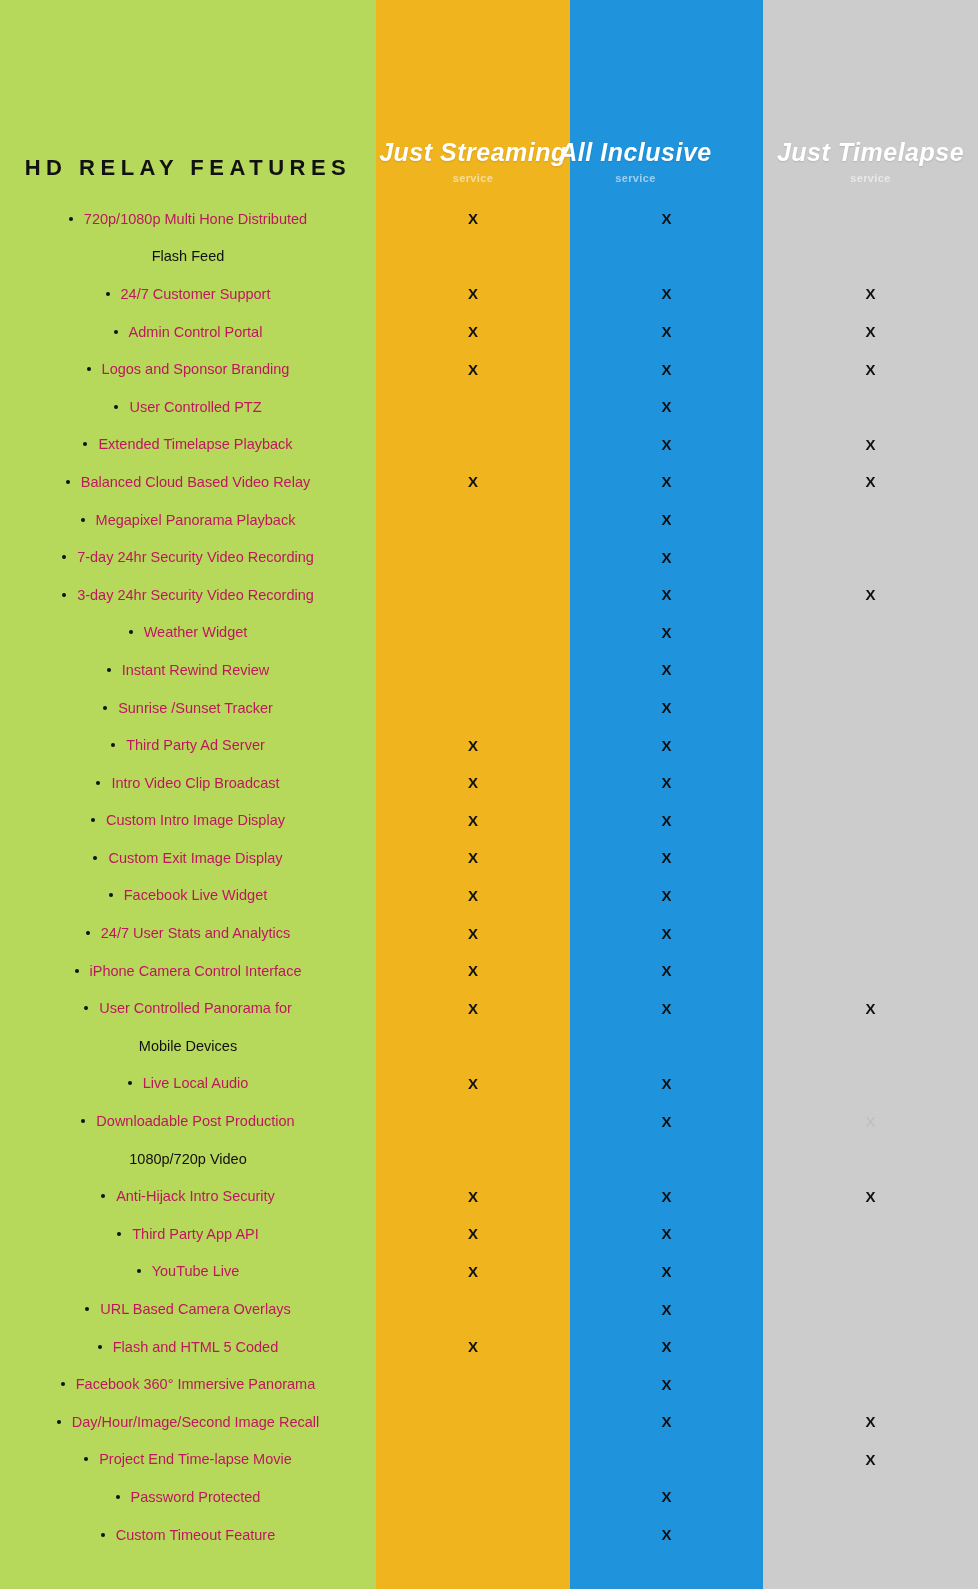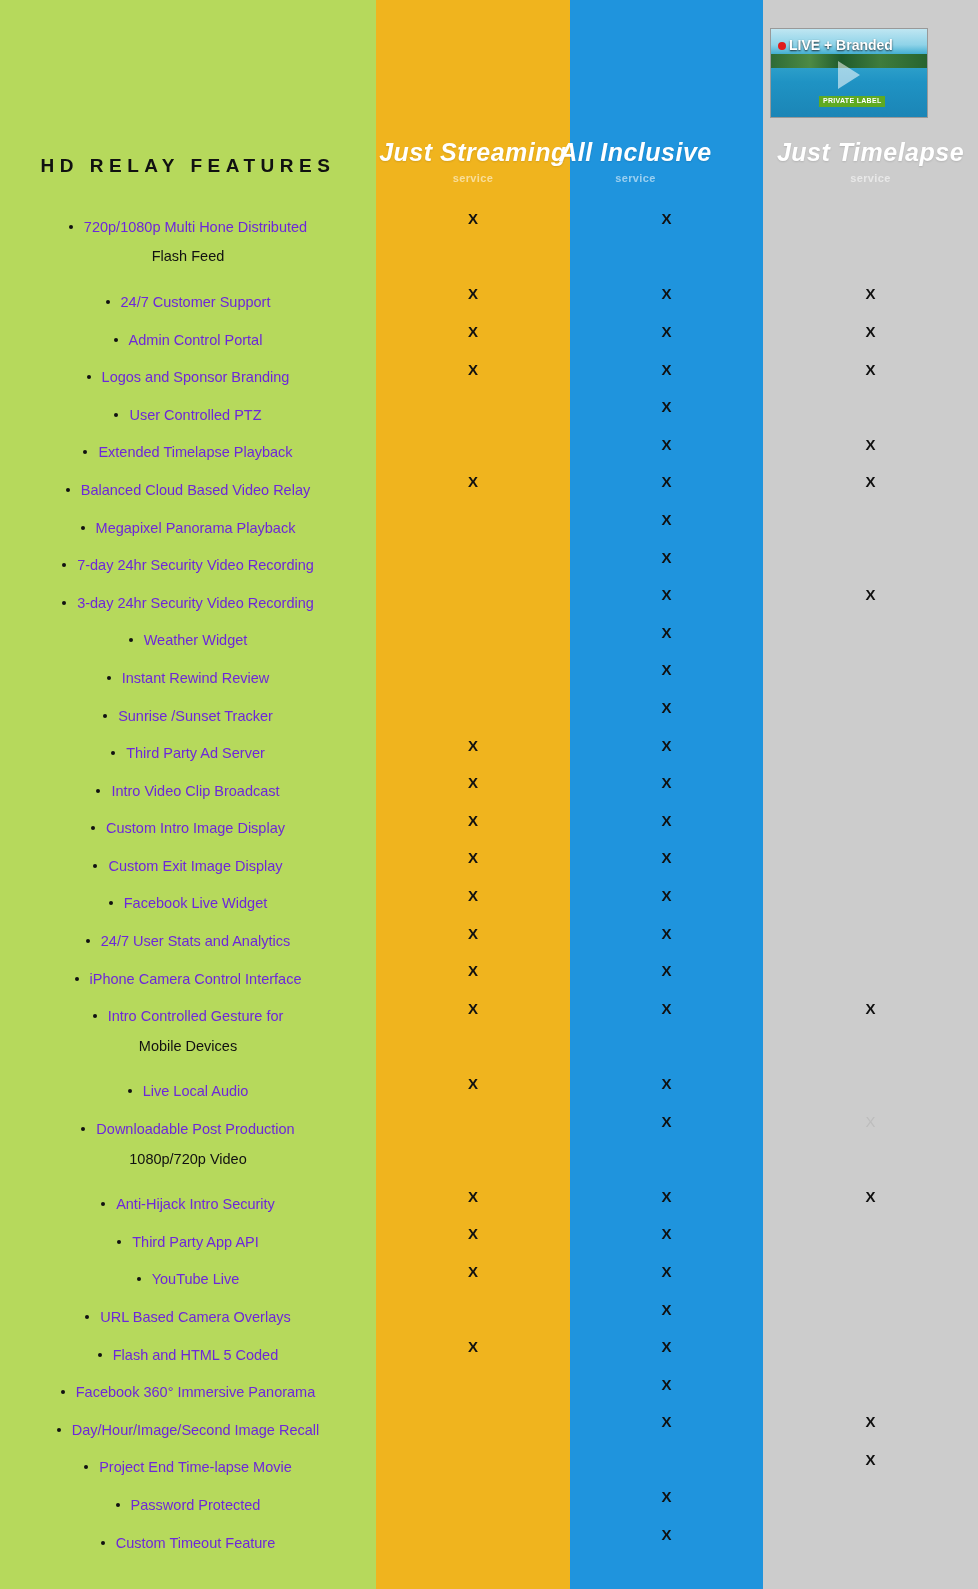--- a/index.html
+++ b/index.html
@@ -75,32 +75,32 @@
     color:rgba(255,255,255,.55); font-size:11px; font-weight:bold;
     letter-spacing:.4px;
   }
   #hdr-streaming{ position:absolute; left:376px; width:194px; height:200px; }
   #hdr-allinclusive{ position:absolute; left:549px; width:173px; height:200px;text-decoration:underline; }
   #hdr-timelapse{ position:absolute; left:763px; width:215px; height:200px; }
 
   .page-title{
     position:absolute; left:0; top:155px; width:376px;
     text-align:center; color:#111; font-weight:bold;
-    font-size:19px; letter-spacing:5.5px; white-space:nowrap;
+    font-size:22px; letter-spacing:5.5px; white-space:nowrap;
   }
 
   
   .rows{ position:absolute; left:0; top:200px; width:978px; }
   .row{ position:relative; height:37.6px; }
   .row.tall{ height:75.2px; }
 
   .feat{
-    position:absolute; left:0; top:8px; width:376px; height:37.6px;
+    position:absolute; left:0; top:0; width:376px; height:37.6px;
     display:flex; align-items:center; justify-content:center;
-    color:#6d28d9; font-size:14.5px; white-space:nowrap;
+    color:#be185d; font-size:14.5px; white-space:nowrap;
   }
   .feat .bullet{
     display:inline-block; width:4px;height:4px;border-radius:50%;
     background:#111; margin-right:11px; flex:0 0 auto;
   }
   .feat-cont{
     position:absolute; left:0; top:37.6px; width:376px; height:37.6px;
     display:flex; align-items:center; justify-content:center;
     color:#111; font-size:14.5px; white-space:nowrap;
   }
@@ -124,28 +124,20 @@
   <div class="bg-col" id="bg-green"></div>
   <div class="bg-col" id="bg-yellow"></div>
   <div class="bg-col" id="bg-blue"></div>
   <div class="bg-col" id="bg-gray"></div>
 
   <div class="header-zone">
 
     <div class="page-title">HD RELAY FEATURES</div>
 
     <div id="hdr-streaming">
-      <div class="thumb" id="thumb-streaming">
-        <div class="thumb-inner scene-water"></div>
-        <div class="play-tri"></div>
-        <div class="thumb-title" style="left:7px; top:8px; font-size:14px;">
-          <span class="dot-rec"></span><span>LIVE + Branded</span>
-        </div>
-        <div class="tag tag-green" style="left:48px; bottom:10px;">PRIVATE LABEL</div>
-      </div>
       <div class="svc-name">Just Streaming</div>
       <div class="svc-sub">service</div>
     </div>
 
     <div id="hdr-allinclusive">
 
       <div class="svc-name">All Inclusive</div>
       <div class="svc-sub">service</div>
     </div>
 
@@ -335,21 +327,21 @@
           <span class="bullet"></span>
           <span>iPhone Camera Control Interface</span>
         </div>
         <div class="mark m1">X</div>
         <div class="mark m2">X</div>
         <div class="mark m3 empty"></div>
       </div>
       <div class="row tall">
         <div class="feat">
           <span class="bullet"></span>
-          <span>Intro Controlled Gesture for</span>
+          <span>User Controlled Panorama for</span>
         </div>
         <div class="feat-cont">Mobile Devices</div>
         <div class="mark m1">X</div>
         <div class="mark m2">X</div>
         <div class="mark m3">X</div>
       </div>
       <div class="row">
         <div class="feat">
           <span class="bullet"></span>
           <span>Live Local Audio</span>

